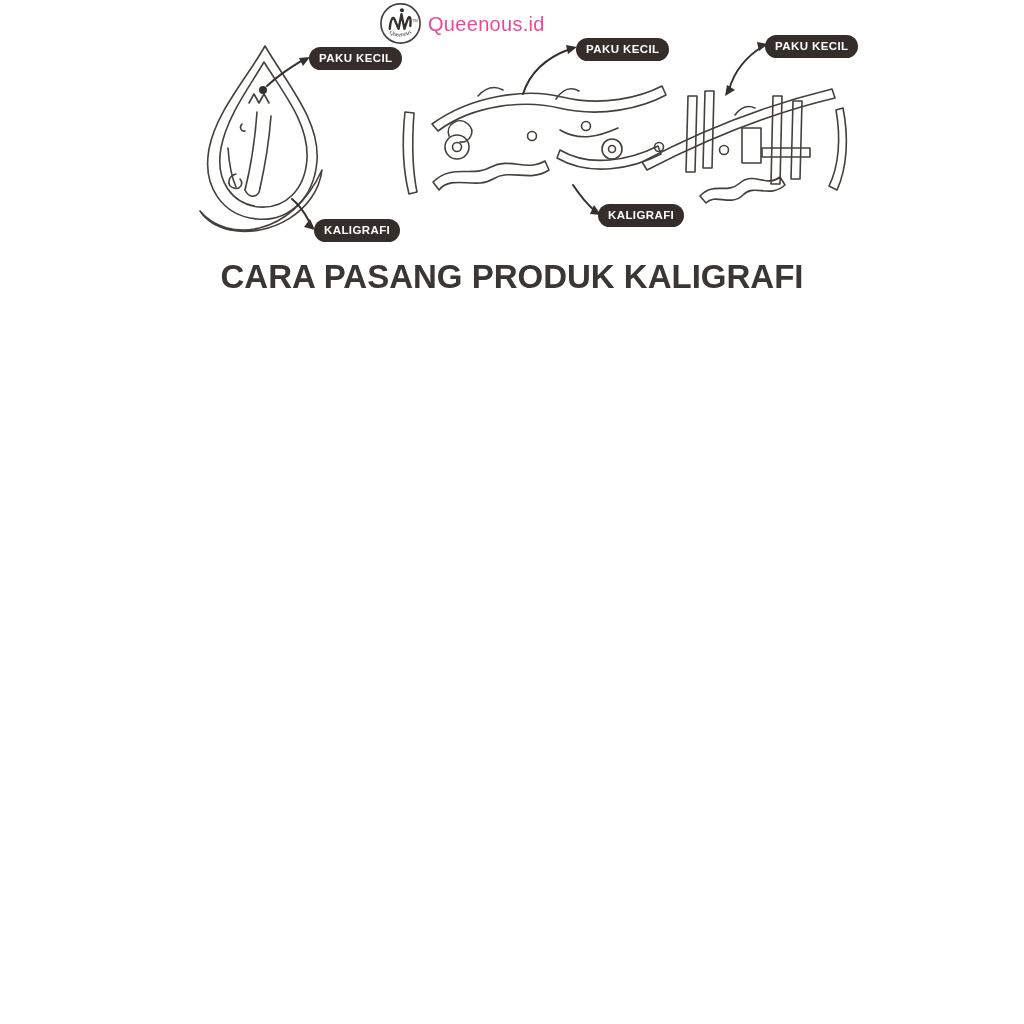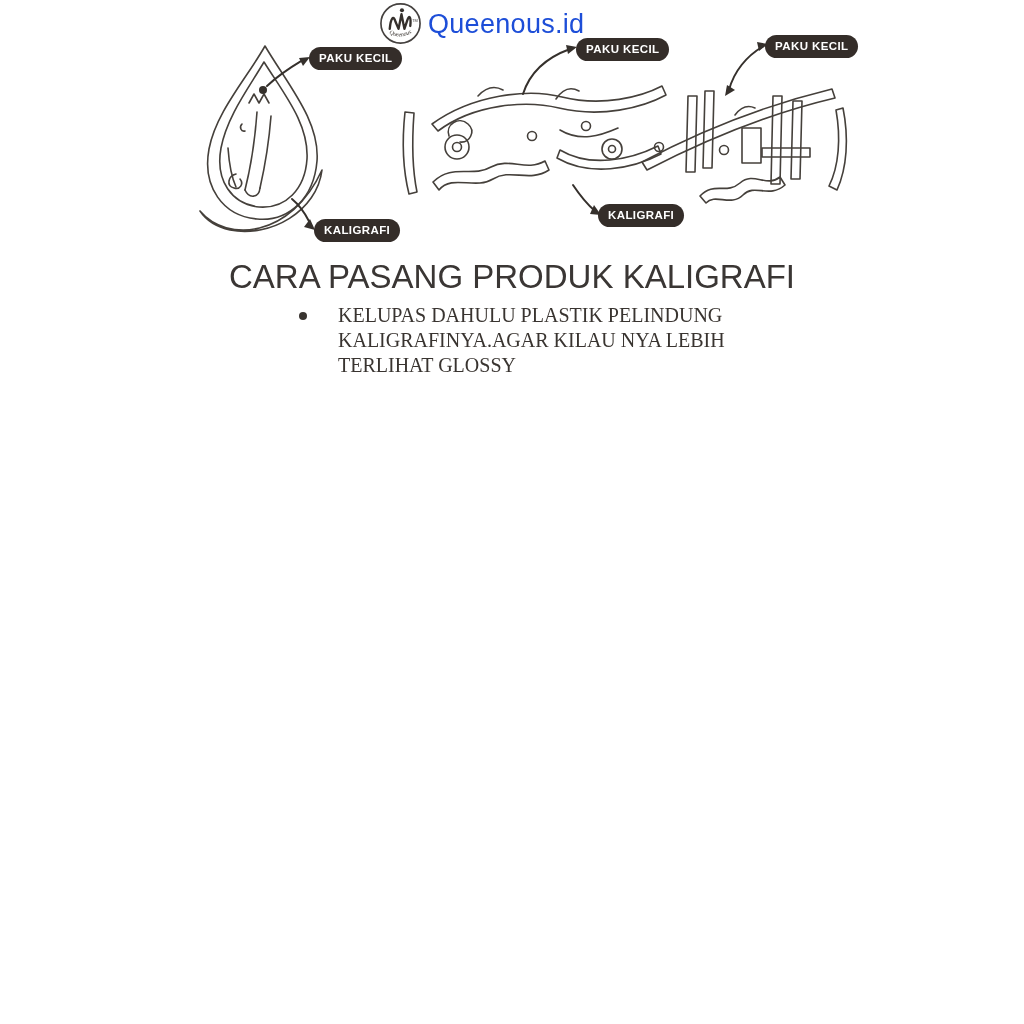--- a/index.html
+++ b/index.html
@@ -6,21 +6,21 @@
   body { background:#888; font-family:"Liberation Sans", sans-serif; }
   .sheet {
     position:relative; width:1024px; height:1024px;
     background:#ffffff; overflow:hidden; margin:0 auto;
   }
 
   
   .logo { position:absolute; left:378px; top:1px; display:flex; align-items:center; }
   .logo svg { display:block; }
   .brand-text {
-    font-size:27px; color:#1d4ed8; letter-spacing:0.3px; margin-left:5px;
+    font-size:20px; color:#ec4899; letter-spacing:0.3px; margin-left:5px;
     font-family:"Liberation Sans", sans-serif;
   }
 
   
   .diagram-svg { position:absolute; left:0; top:0; width:1024px; height:250px; }
   .art { stroke:#45403b; stroke-width:1.6; fill:none; stroke-linecap:round; stroke-linejoin:round; }
   .arrow { stroke:#35302c; stroke-width:2; fill:none; stroke-linecap:round; }
   .ahead { fill:#35302c; stroke:none; }
   .naildot { fill:#35302c; }
 
@@ -29,21 +29,21 @@
     background:#342d29; color:#ffffff; border-radius:12px;
     font-size:11.5px; font-weight:bold; letter-spacing:0.4px;
     padding:0 10px; text-align:center; white-space:nowrap;
     font-family:"Liberation Sans", sans-serif;
   }
 
   
   .title {
     position:absolute; top:258px; left:0; width:1024px; text-align:center;
     font-family:"Liberation Sans", sans-serif;
-    font-weight:normal; font-size:33px; color:#3a3634; letter-spacing:0px;
+    font-weight:bold; font-size:33px; color:#3a3634; letter-spacing:0px;
   }
 
   
   .instructions {
     position:absolute; left:296px; top:303px; width:560px; list-style:none;
   }
   .instructions li {
     position:relative; padding-left:42px; margin-bottom:8px;
     font-family:"Liberation Serif", serif;
     font-size:20px; line-height:25px; color:#393430;
@@ -141,18 +141,15 @@
 
   <div class="pill" style="left:309px; top:47px;">PAKU KECIL</div>
   <div class="pill" style="left:314px; top:219px;">KALIGRAFI</div>
   <div class="pill" style="left:576px; top:38px;">PAKU KECIL</div>
   <div class="pill" style="left:765px; top:35px;">PAKU KECIL</div>
   <div class="pill" style="left:598px; top:204px;">KALIGRAFI</div>
 
   <h1 class="title">CARA PASANG PRODUK KALIGRAFI</h1>
 
   <ul class="instructions">
-    <li>KELUPAS DAHULU PLASTIK PELINDUNG
-KALIGRAFINYA.AGAR KILAU NYA LEBIH
-TERLIHAT GLOSSY</li>
   </ul>
 
 </div>
 
 </body></html>

